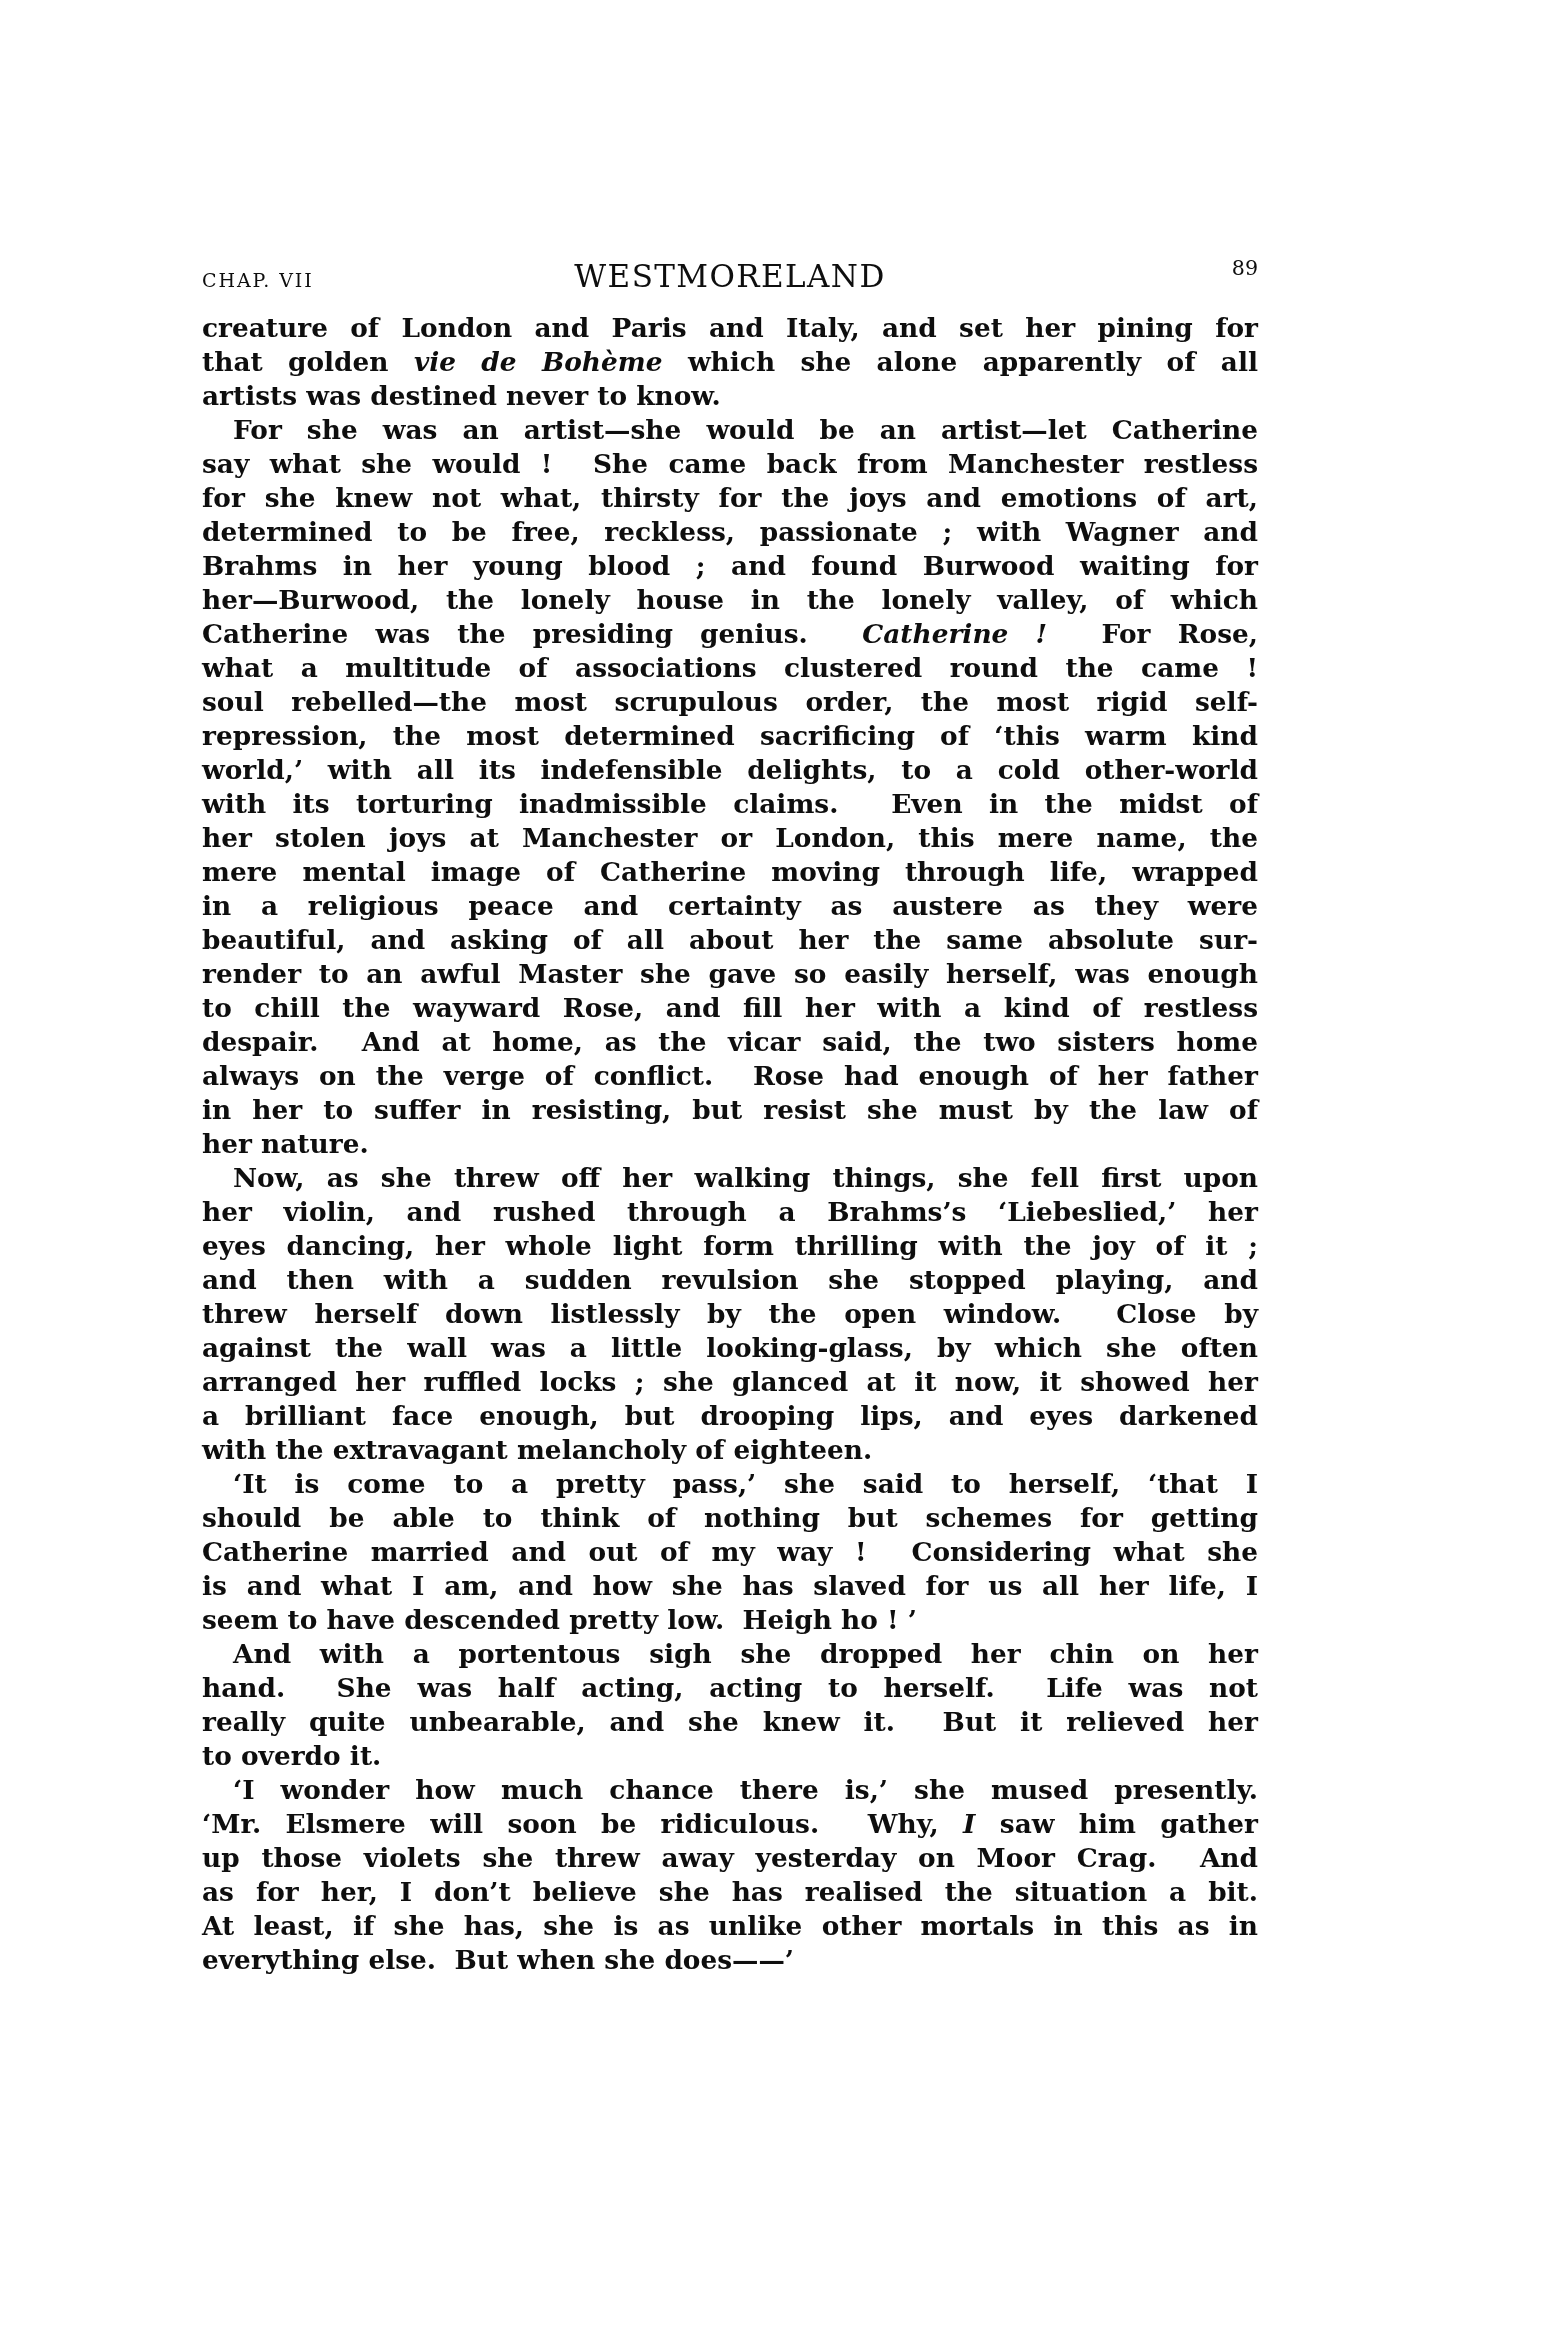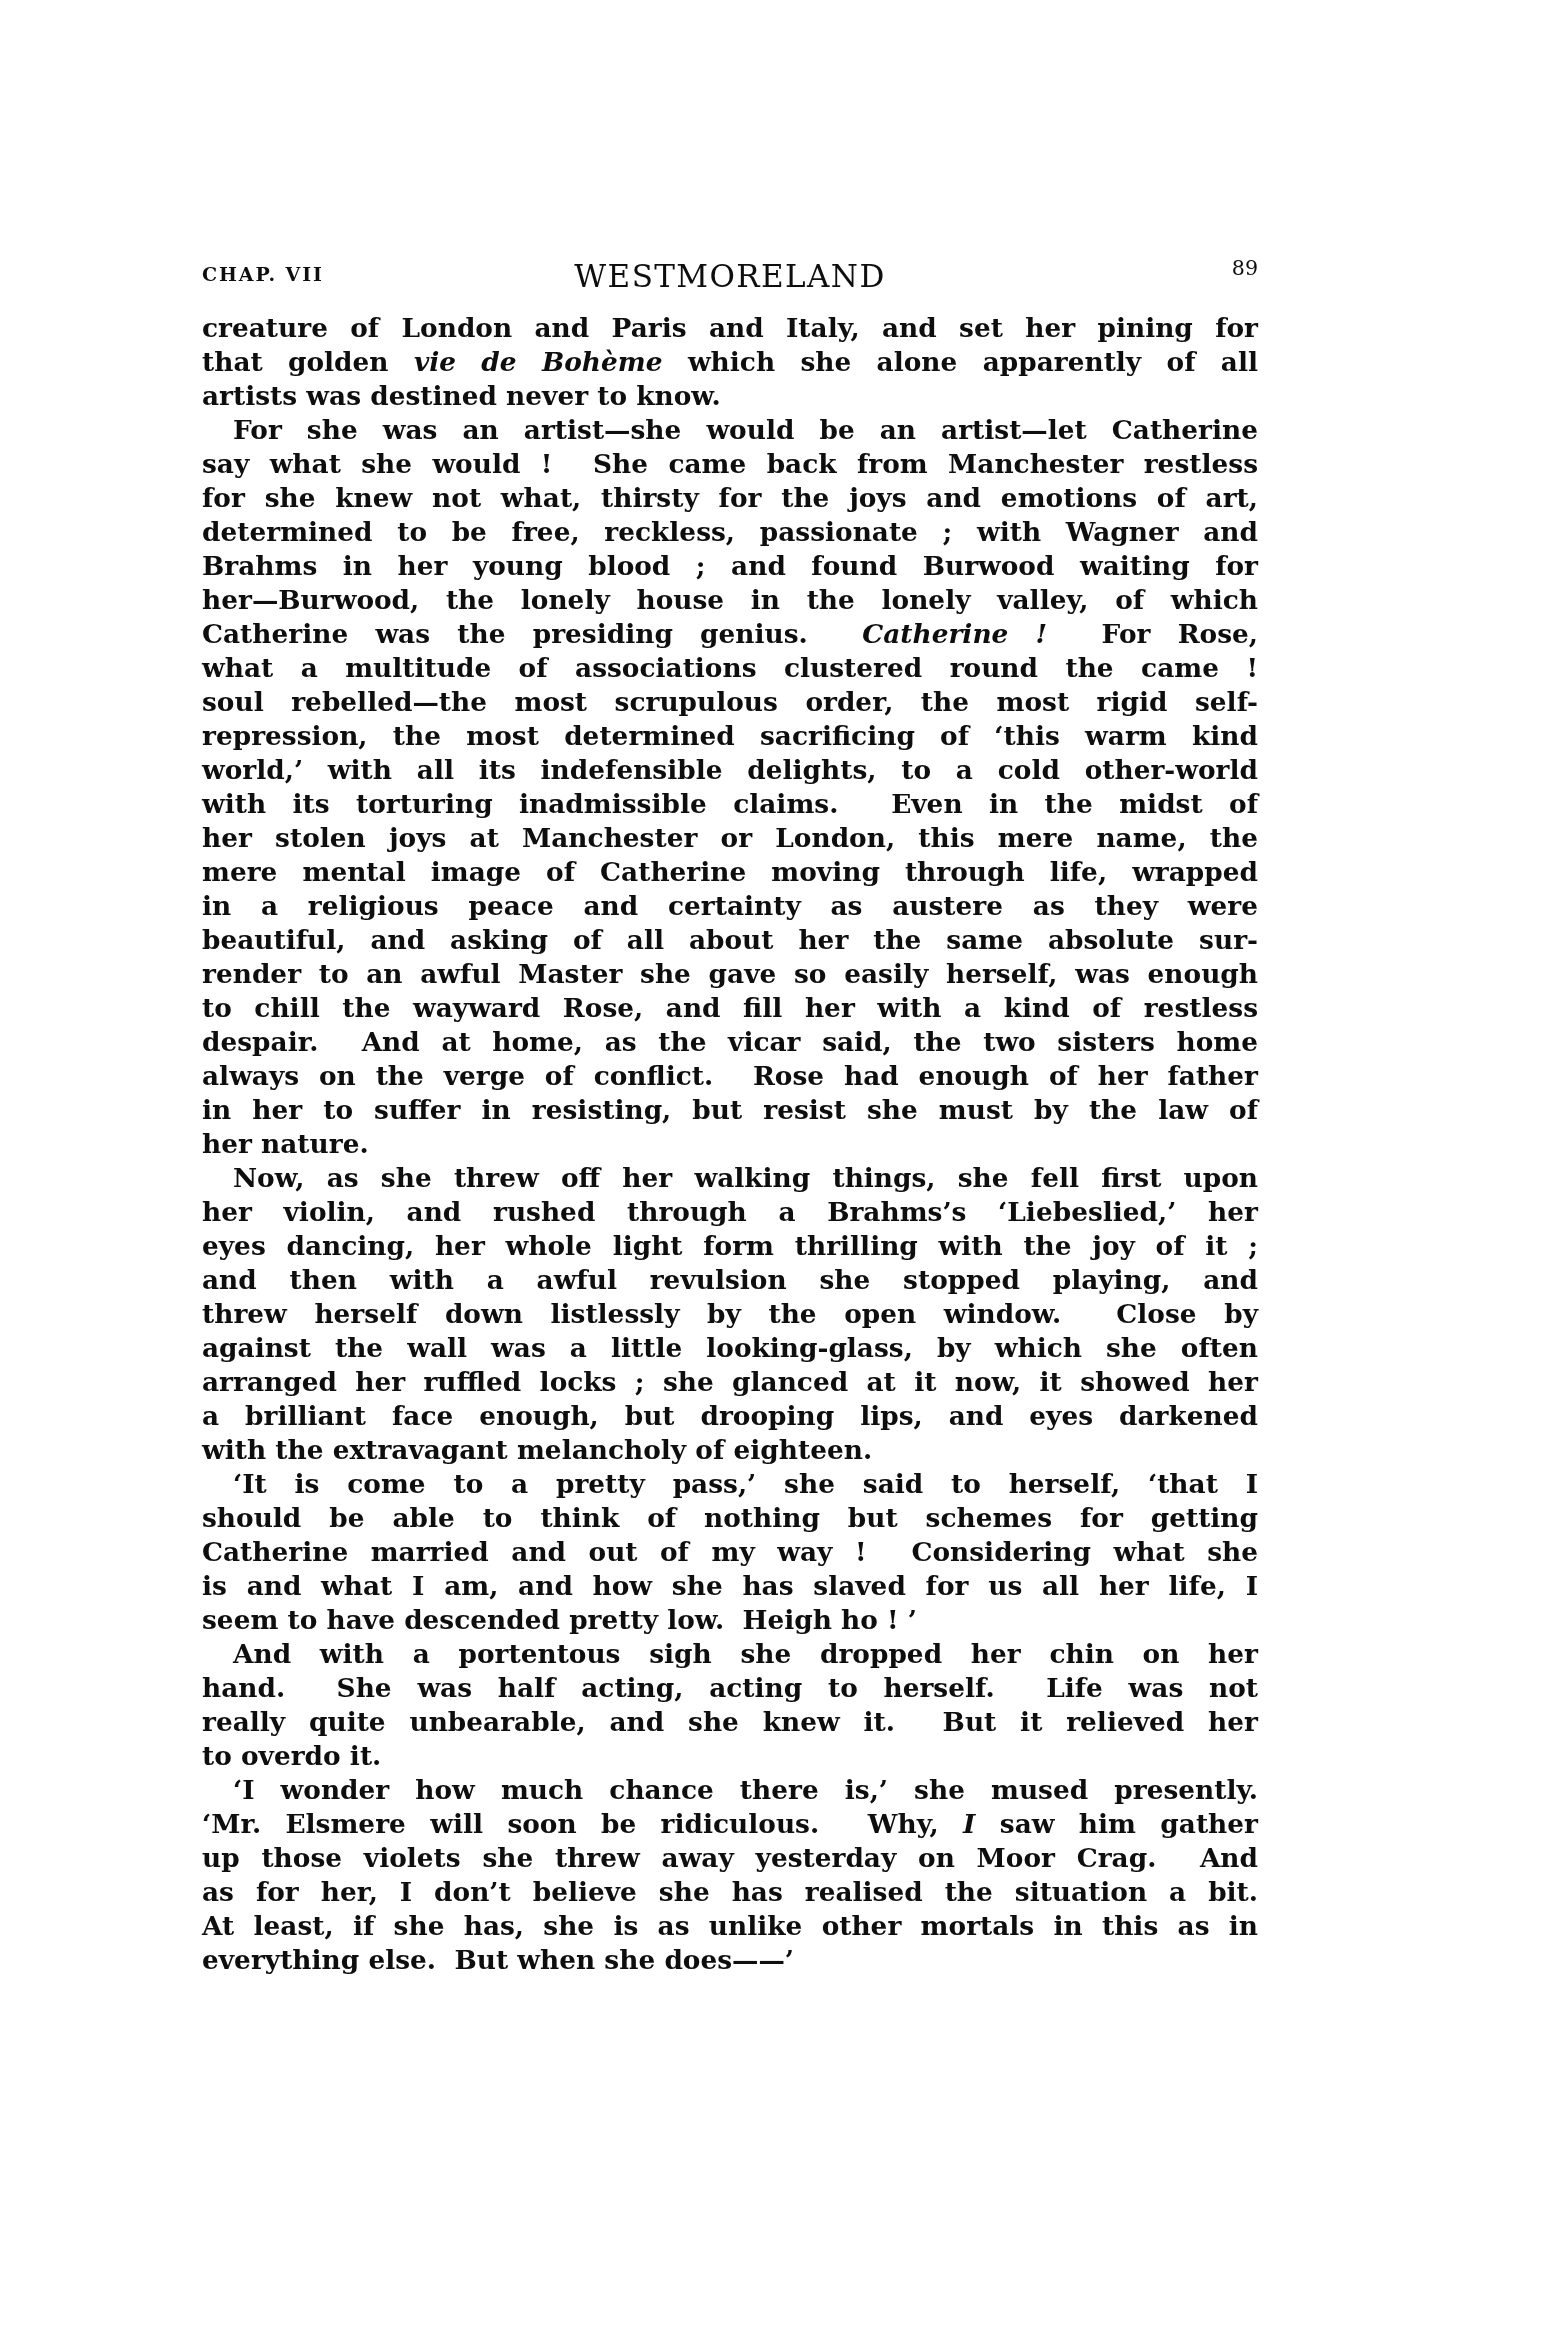--- a/index.html
+++ b/index.html
@@ -19,25 +19,24 @@
   .running-head {
     position: absolute;
     left: 202px;
     top: 258px;
     width: 1056px;
     height: 34px;
   }
   .chapter-label {
     position: absolute;
     left: 0;
-    bottom: 8px;
+    bottom: 2px;
     font-size: 19px;
     letter-spacing: 1.9px;
     line-height: 1;
-    font-weight: bold;
   }
   .running-title {
     position: absolute;
     left: 50%;
     bottom: 0;
     transform: translateX(-50%);
     font-size: 31px;
     letter-spacing: 1.4px;
     line-height: 1;
   }
@@ -109,21 +108,21 @@
         <div class="line">to chill the wayward Rose, and fill her with a kind of restless</div>
         <div class="line">despair.  And at home, as the vicar said, the two sisters home</div>
         <div class="line">always on the verge of conflict.  Rose had enough of her father</div>
         <div class="line">in her to suffer in resisting, but resist she must by the law of</div>
         <div class="line last">her nature.</div>
       </div>
       <div class="paragraph">
         <div class="line indent">Now, as she threw off her walking things, she fell first upon</div>
         <div class="line">her violin, and rushed through a Brahms’s ‘Liebeslied,’ her</div>
         <div class="line">eyes dancing, her whole light form thrilling with the joy of it ;</div>
-        <div class="line">and then with a awful revulsion she stopped playing, and</div>
+        <div class="line">and then with a sudden revulsion she stopped playing, and</div>
         <div class="line">threw herself down listlessly by the open window.  Close by</div>
         <div class="line">against the wall was a little looking-glass, by which she often</div>
         <div class="line">arranged her ruffled locks ; she glanced at it now, it showed her</div>
         <div class="line">a brilliant face enough, but drooping lips, and eyes darkened</div>
         <div class="line last">with the extravagant melancholy of eighteen.</div>
       </div>
       <div class="paragraph">
         <div class="line indent">‘It is come to a pretty pass,’ she said to herself, ‘that I</div>
         <div class="line">should be able to think of nothing but schemes for getting</div>
         <div class="line">Catherine married and out of my way !  Considering what she</div>

